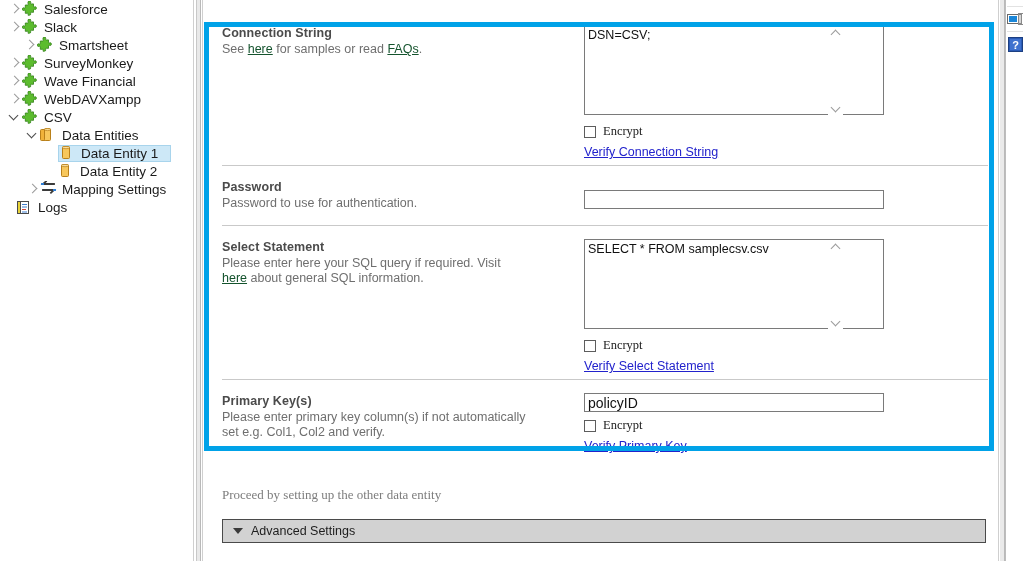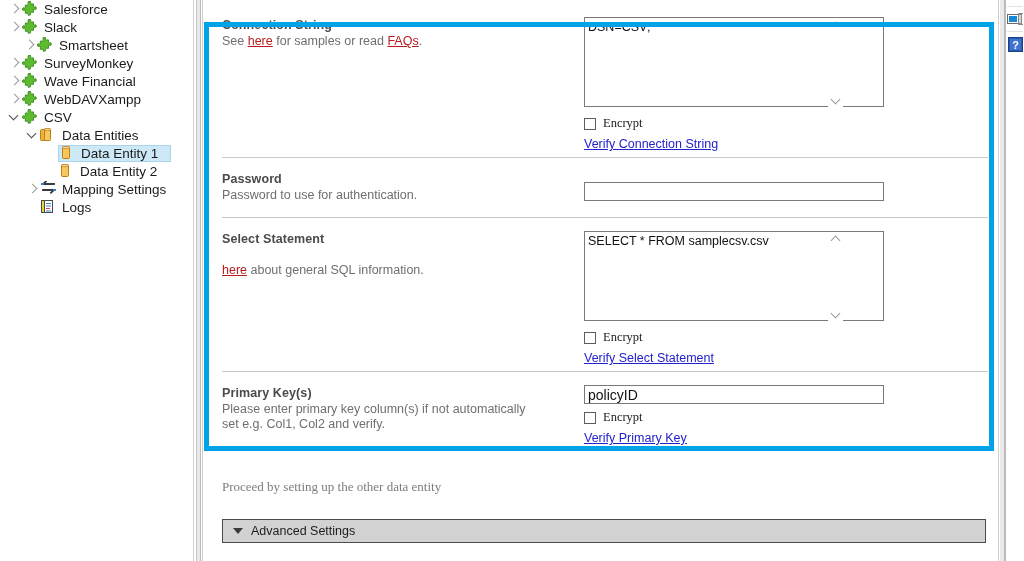--- a/index.html
+++ b/index.html
@@ -118,21 +118,21 @@
     left: 0; top: 22px;
     width: 790px; height: 429px;
     border: 5px solid #00a2e8;
     box-sizing: border-box;
     pointer-events: none;
     z-index: 5;
   }
 
   .form-area {
     position: absolute;
-    left: 0; top: 0;
+    left: 0; top: 8px;
     width: 794px;
     padding: 0;
   }
 
   .section {
     position: relative;
     padding: 0;
   }
   .sec-inner {
     position: relative;
@@ -156,21 +156,21 @@
     letter-spacing: .1px;
     line-height: 15px;
     margin-bottom: 1px;
   }
   .sec-desc {
     font-size: 12.5px;
     color: #6f6f6f;
     line-height: 15px;
   }
   a.lnk {
-    color: #b91c1c;
+    color: #14532d;
     text-decoration: underline;
   }
   .divider {
     height: 0;
     border-top: 1px solid #c9c9c9;
     margin: 0 10px 0 18px;
   }
 
   textarea.ta {
     width: 300px;
@@ -415,21 +415,21 @@
           <span class="selwrap">
             <span class="ico"><svg width="18" height="14" viewBox="0 0 18 14">
                 <path d="M14 3H3l3-2.6" fill="none" stroke="#3a3a3a" stroke-width="1.8" stroke-linecap="square"></path>
                 <path d="M3 9h11l-3 2.8" fill="none" stroke="#3a3a3a" stroke-width="1.8" stroke-linecap="square"></path>
                 <rect x="1" y="2" width="3" height="2" fill="#2f7fd6"></rect>
                 <rect x="13" y="8" width="3" height="2" fill="#2f7fd6"></rect>
               </svg></span>
             <span class="label">Mapping Settings</span>
           </span>
         </div>
-        <div class="tree-row" style="padding-left: 24px;">
+        <div class="tree-row" style=" align-items: flex-end;">
           <span class="twisty "></span>
           <span class="selwrap">
             <span class="ico"><svg width="14" height="15" viewBox="0 0 14 15">
                 <rect x="1.5" y="1.5" width="11" height="12" fill="#ffffff" stroke="#4a4a4a"></rect>
                 <rect x="1.5" y="1.5" width="3" height="12" fill="#e8d43a" stroke="#4a4a4a"></rect>
                 <line x1="6" y1="4.5" x2="11" y2="4.5" stroke="#3f7fd0"></line>
                 <line x1="6" y1="7" x2="11" y2="7" stroke="#3f7fd0"></line>
                 <line x1="6" y1="9.5" x2="10" y2="9.5" stroke="#d04a3f"></line>
                 <line x1="6" y1="12" x2="11" y2="12" stroke="#3f7fd0"></line>
               </svg></span>
@@ -484,21 +484,21 @@
           </div>
         </div>
         <div class="divider"></div>
       </div>
 
       <div class="section">
         <div class="sec-inner" style="padding-top:10px;">
           <div class="desc-col">
             <div class="sec-title">Select Statement</div>
             <div class="sec-desc">
-              <br><a href="#" class="lnk">here</a><span> about general SQL information.</span>
+              <span>Please enter here your SQL query if required. Visit</span><br><a href="#" class="lnk">here</a><span> about general SQL information.</span>
             </div>
           </div>
           <div class="field-col">
             <div class="ta-wrap">
               <textarea class="ta" spellcheck="false" placeholder="" style="">SELECT * FROM samplecsv.csv</textarea>
               <div class="ta-sb">
                 <div class="arr up"></div>
                 <div class="arr down"></div>
               </div>
             </div>

